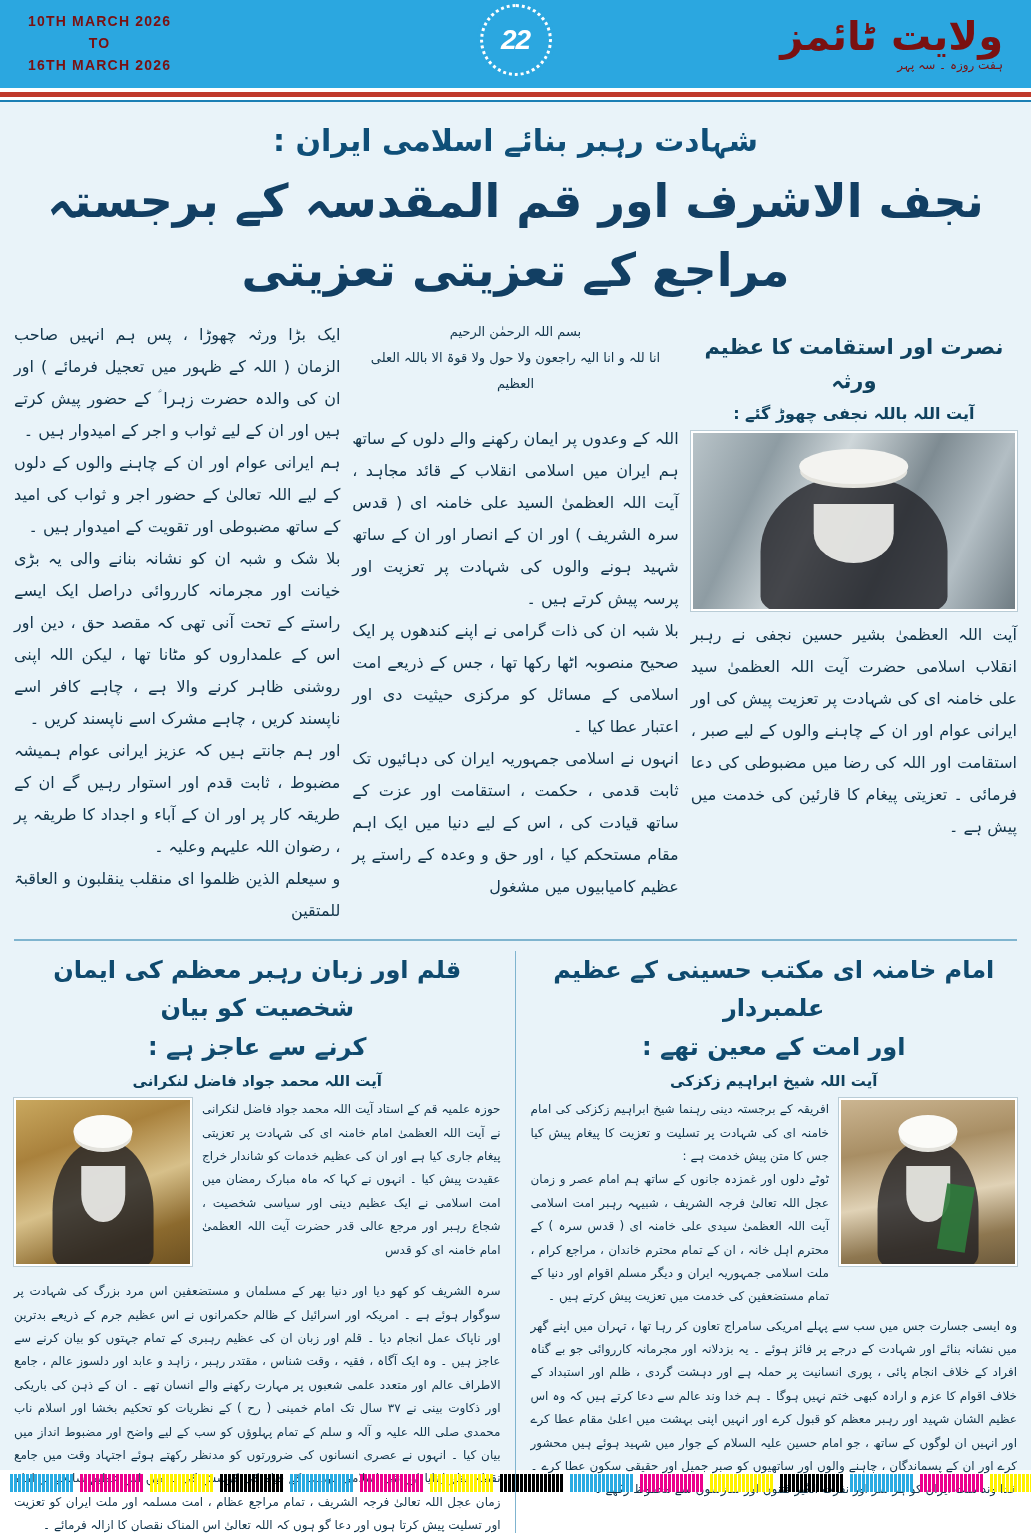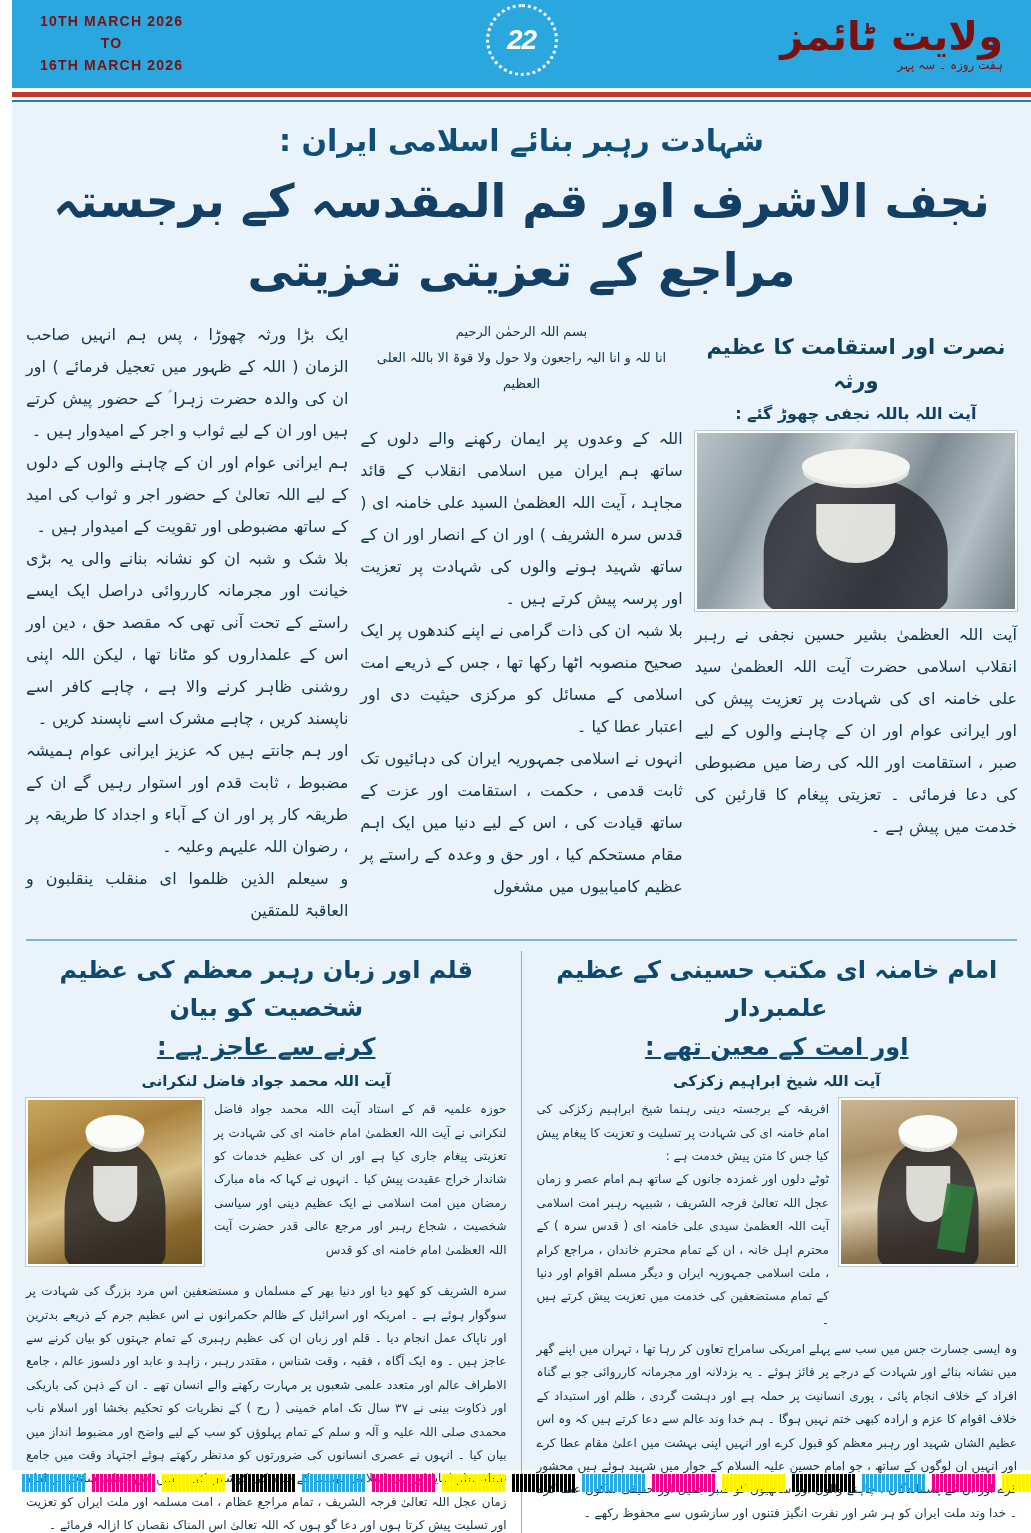--- a/index.html
+++ b/index.html
@@ -7,21 +7,20 @@
     margin: 0; padding: 0;
     background: #ffffff;
     font-family: "Liberation Sans", sans-serif;
   }
   .page {
     position: relative;
     width: 1031px;
     height: 1533px;
     background: #ffffff;
     overflow: hidden;
-    padding-left: 12px;
   }
 
   
   .masthead {
     position: relative;
     height: 88px;
     background: #2ba7e0;
     display: flex;
     align-items: center;
     justify-content: space-between;
@@ -249,21 +248,20 @@
     line-height: 1.6;
   }
   .bhead2 {
     font-size: 24px;
     font-weight: bold;
     color: #0f4a6e;
     text-align: center;
     font-family: "DejaVu Sans", sans-serif;
     line-height: 1.6;
     margin-bottom: 6px;
-    text-decoration: underline;
   }
   .bbyline {
     font-size: 15px;
     font-weight: bold;
     color: #10425f;
     text-align: center;
     font-family: "DejaVu Sans", sans-serif;
     margin: 2px 0 8px 0;
   }
   .flowrow { display: flex; direction: rtl; gap: 10px; }
@@ -385,21 +383,21 @@
             <div class="urdu-body small">ٹوٹے دلوں اور غمزدہ جانوں کے ساتھ ہم امام عصر و زمان عجل اللہ تعالیٰ فرجہ الشریف ، شبیہہ رہبر امت اسلامی آیت اللہ العظمیٰ سیدی علی خامنہ ای ( قدس سرہ ) کے محترم اہل خانہ ، ان کے تمام محترم خاندان ، مراجع کرام ، ملت اسلامی جمہوریہ ایران و دیگر مسلم اقوام اور دنیا کے تمام مستضعفین کی خدمت میں تعزیت پیش کرتے ہیں ۔</div>
           </div>
         </div>
 
         <div class="urdu-body small" style="margin-top:6px">وہ ایسی جسارت جس میں سب سے پہلے امریکی سامراج تعاون کر رہا تھا ، تہران میں اپنے گھر میں نشانہ بنائے اور شہادت کے درجے پر فائز ہوئے ۔ یہ بزدلانہ اور مجرمانہ کارروائی جو بے گناہ افراد کے خلاف انجام پائی ، پوری انسانیت پر حملہ ہے اور دہشت گردی ، ظلم اور استبداد کے خلاف اقوام کا عزم و ارادہ کبھی ختم نہیں ہوگا ۔ ہم خدا وند عالم سے دعا کرتے ہیں کہ وہ اس عظیم الشان شہید اور رہبر معظم کو قبول کرے اور انہیں اپنی بہشت میں اعلیٰ مقام عطا کرے اور انہیں ان لوگوں کے ساتھ ، جو امام حسین علیہ السلام کے جوار میں شہید ہوئے ہیں محشور کرے اور ان کے پسماندگان ، چاہنے والوں اور ساتھیوں کو صبر جمیل اور حقیقی سکون عطا کرے ۔ خدا وند ملت ایران کو ہر شر اور نفرت انگیز فتنوں اور سازشوں سے محفوظ رکھے ۔</div>
       </div>
 
       <div class="vdiv"></div>
 
       <div class="half">
-        <div class="bhead">قلم اور زبان رہبر معظم کی عظیم شخصیت کو بیان</div>
+        <div class="bhead">قلم اور زبان رہبر معظم کی ایمان شخصیت کو بیان</div>
         <div class="bhead2">کرنے سے عاجز ہے :</div>
         <div class="bbyline">آیت اللہ محمد جواد فاضل لنکرانی</div>
 
         <div class="flowrow">
           <div class="flowtext">
             <div class="urdu-body small">حوزہ علمیہ قم کے استاد آیت اللہ محمد جواد فاضل لنکرانی نے آیت اللہ العظمیٰ امام خامنہ ای کی شہادت پر تعزیتی پیغام جاری کیا ہے اور ان کی عظیم خدمات کو شاندار خراج عقیدت پیش کیا ۔ انہوں نے کہا کہ ماہ مبارک رمضان میں امت اسلامی نے ایک عظیم دینی اور سیاسی شخصیت ، شجاع رہبر اور مرجع عالی قدر حضرت آیت اللہ العظمیٰ امام خامنہ ای کو قدس</div>
           </div>
           <div class="photo-sm photo p2">
             <div class="figure"></div>
             <div class="turban"></div>

